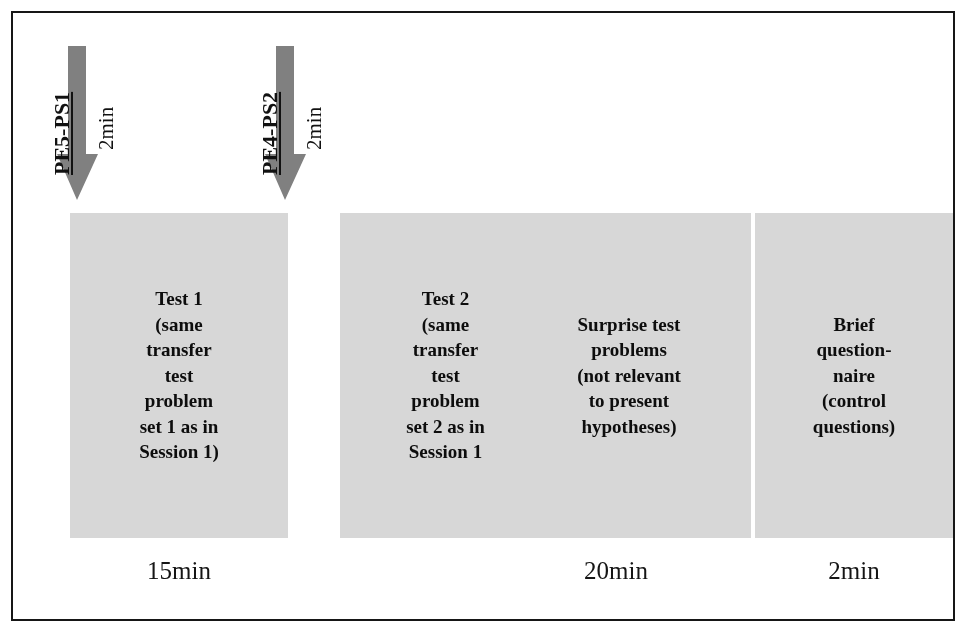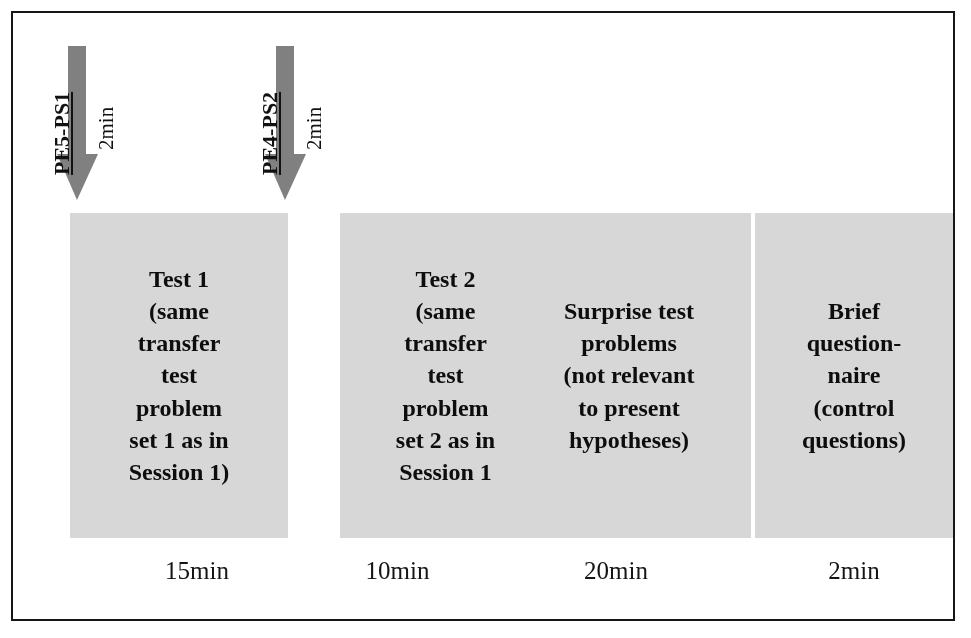--- a/index.html
+++ b/index.html
@@ -85,21 +85,21 @@
     background: #d7d7d7;
     box-sizing: border-box;
     display: flex;
     align-items: center;
     justify-content: center;
   }
 
   .phase-label {
     font-family: "Liberation Serif", "DejaVu Serif", serif;
     font-weight: bold;
-    font-size: 24px;
+    font-size: 19px;
     line-height: 1.34;
     color: #0d0d0d;
     text-align: center;
     white-space: pre-line;
     padding: 0 4px;
   }
 
   
   .duration-cell {
     position: absolute;
@@ -174,27 +174,24 @@
   </div>
 
   <div class="phase-box" style="left:507px; width:244px;">
     <div class="phase-label">Surprise test
 problems
 (not relevant
 to present
 hypotheses)</div>
   </div>
 
-  <div class="duration-cell" style="left:88px; width:218px;">
+  <div class="duration-cell" style="left:70px; width:218px;">
     <span class="duration-label">15min</span>
   </div>
 
-  <div class="duration-cell" style="left:292px; width:211px;">
-    <span class="duration-label">10min</span>
-  </div>
 
   <div class="duration-cell" style="left:494px; width:244px;">
     <span class="duration-label">20min</span>
   </div>
 
   <div class="duration-cell" style="left:755px; width:198px;">
     <span class="duration-label">2min</span>
   </div>
 
 </div>

